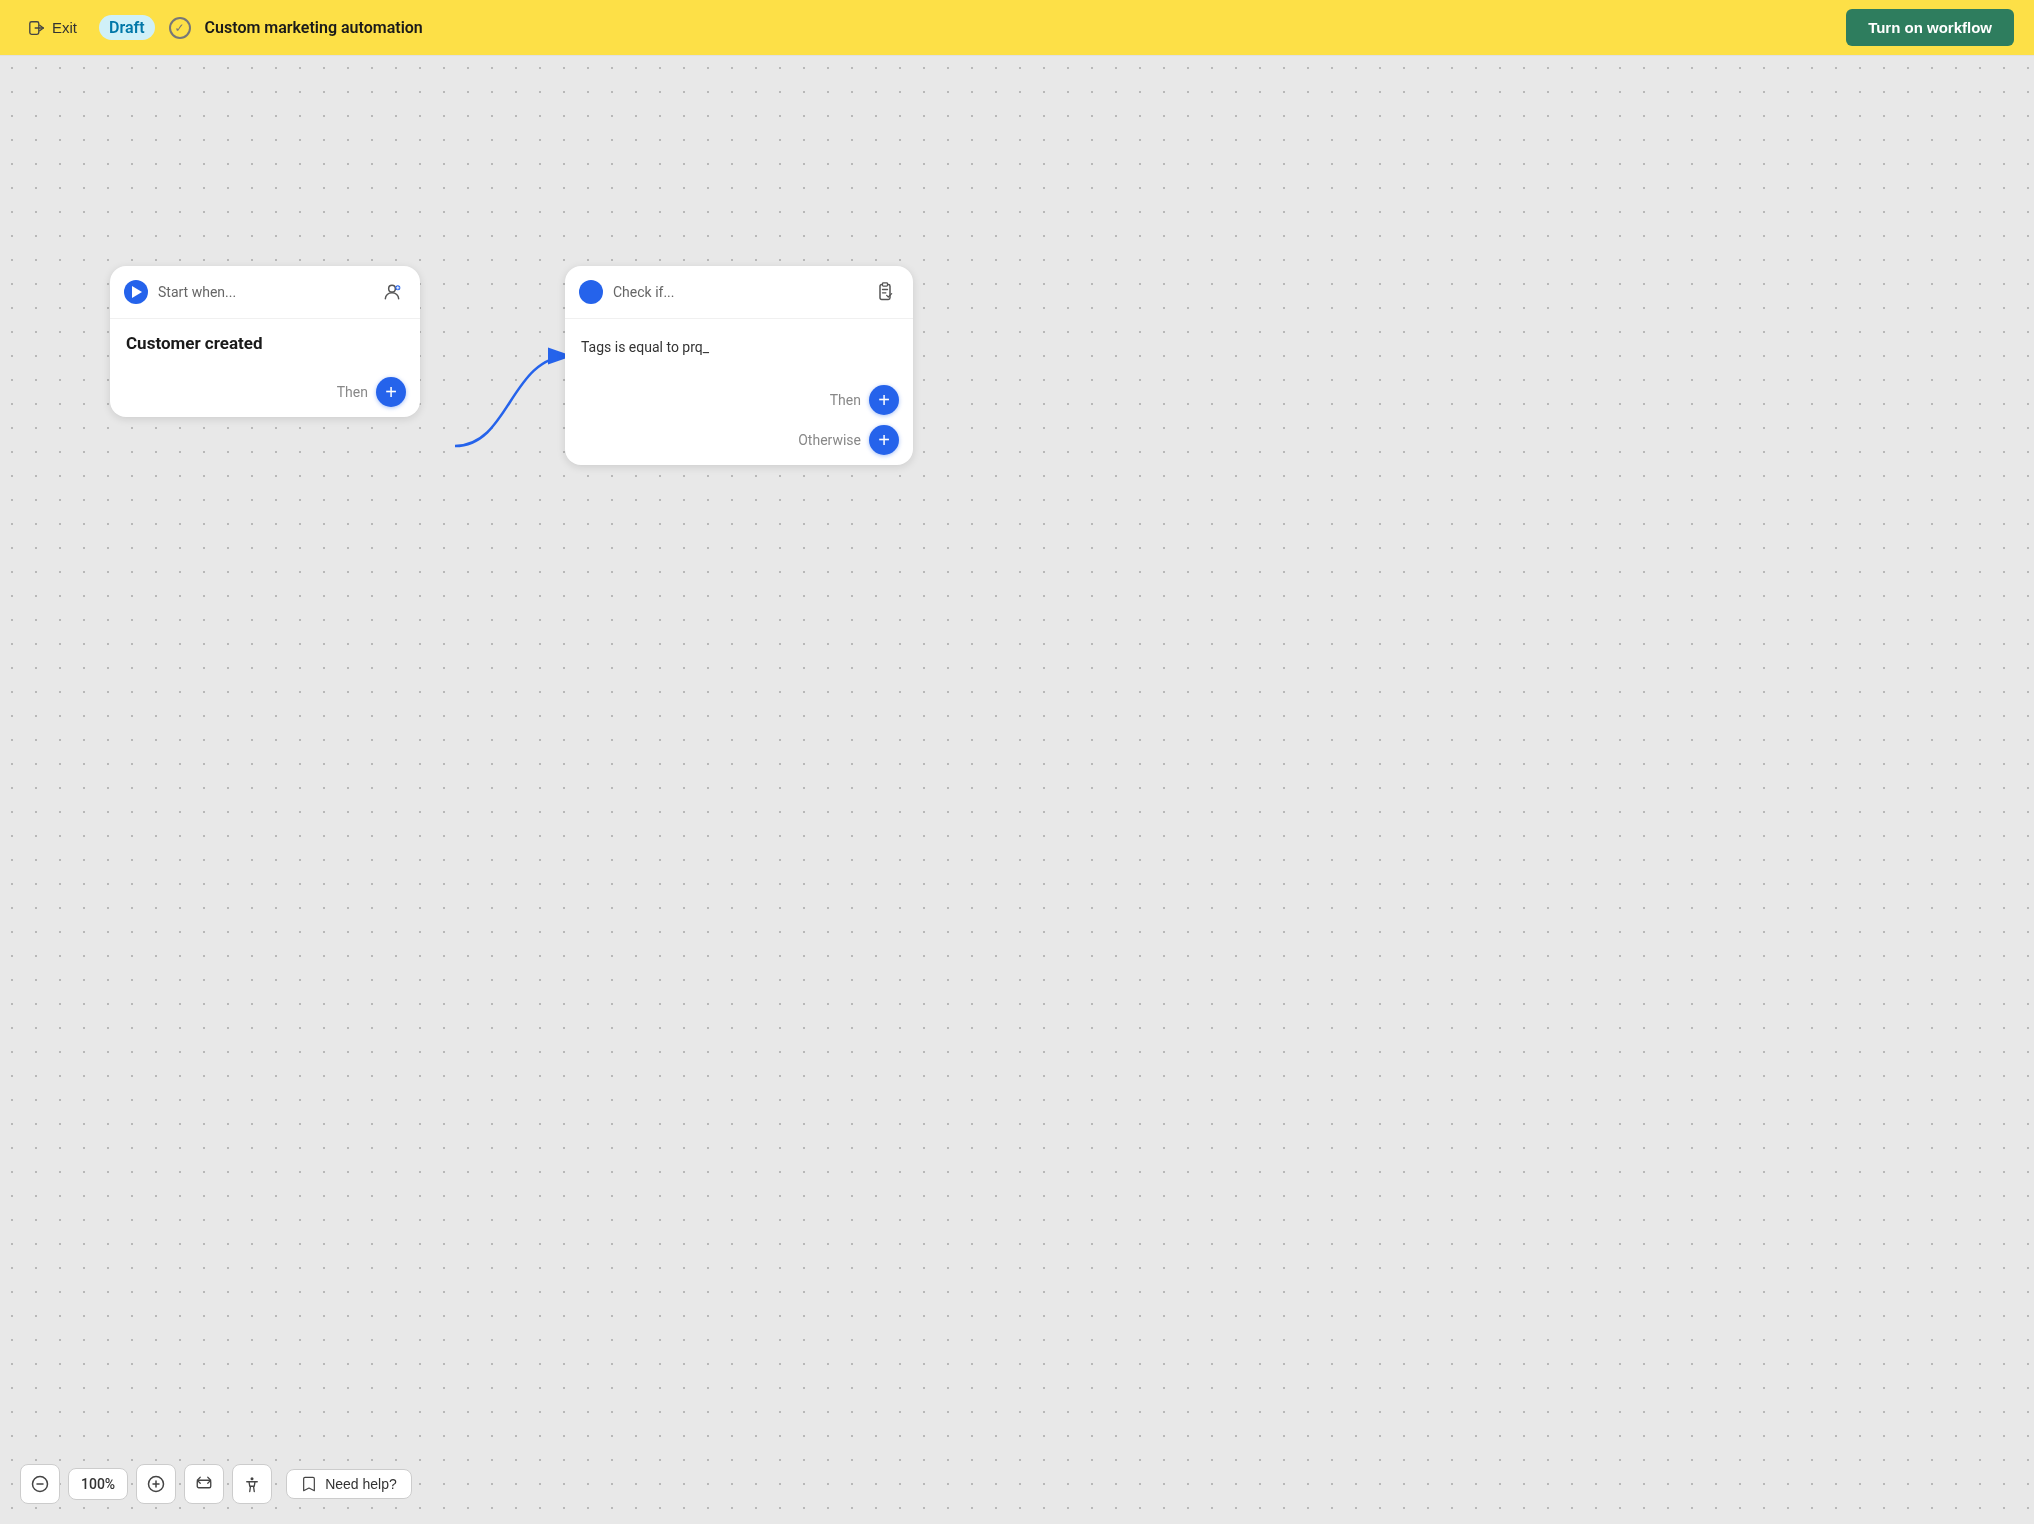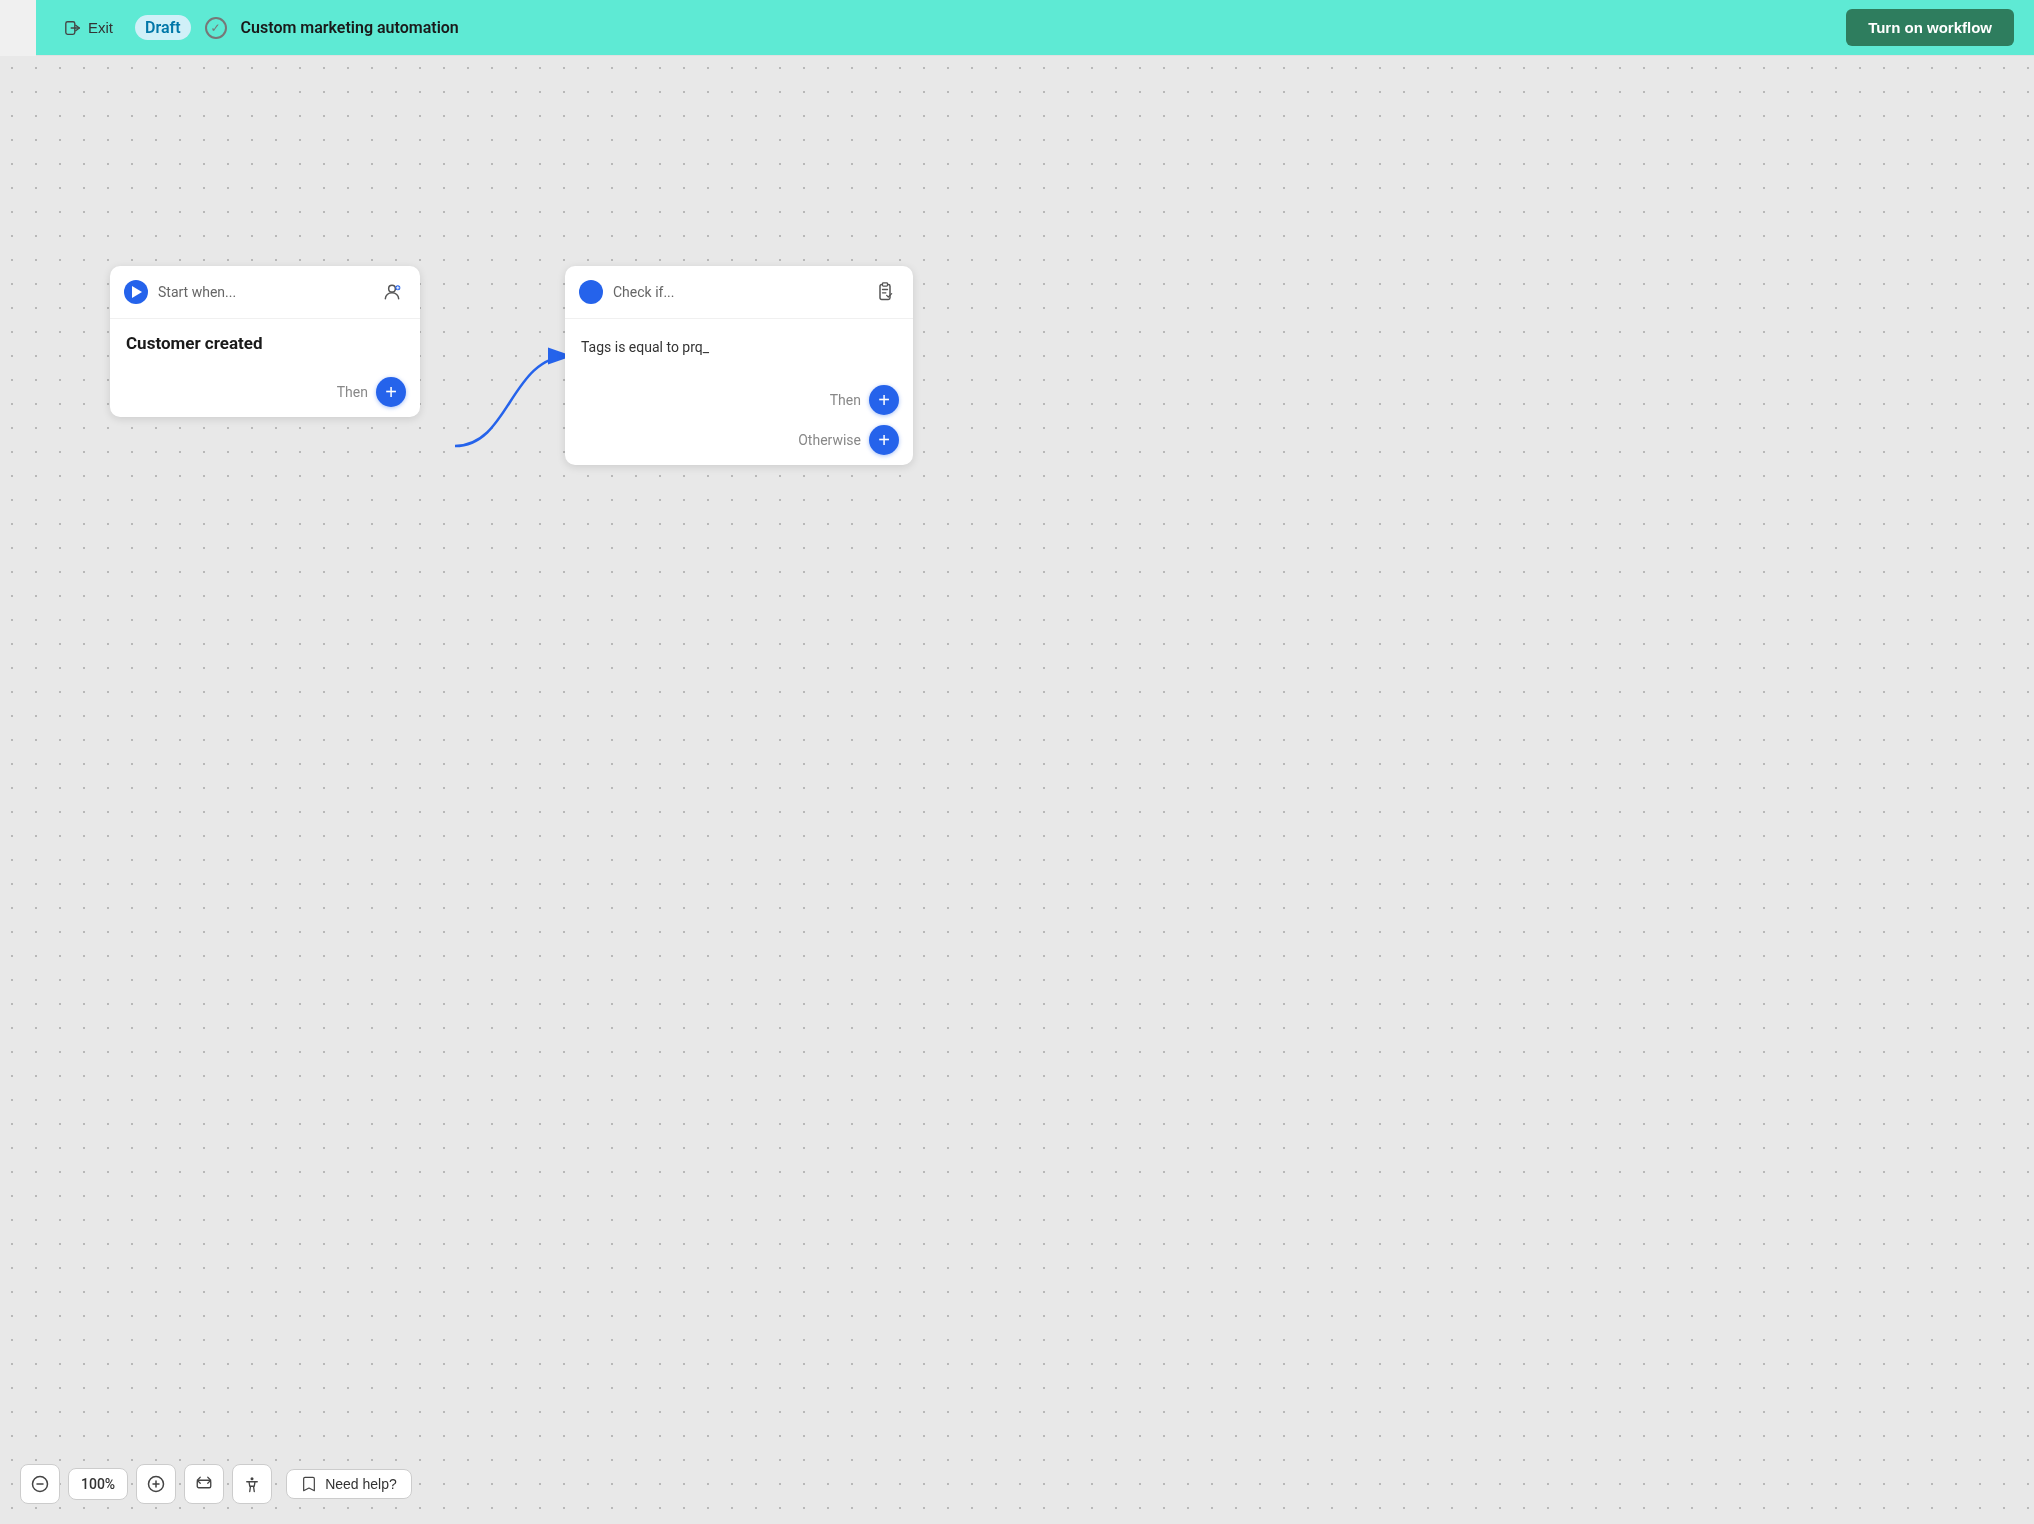--- a/index.html
+++ b/index.html
@@ -8,29 +8,28 @@
       font-family: -apple-system, BlinkMacSystemFont, 'Segoe UI', Roboto, sans-serif;
       background: #f0f0f0;
       height: 100vh;
       overflow: hidden;
       display: flex;
       flex-direction: column;
     }
 
     
     .header {
-      background: #5eead4;
+      background: #fde047;
       border-bottom: 1px solid #e0e0e0;
       display: flex;
       align-items: center;
       padding: 0 20px;
       height: 56px;
       flex-shrink: 0;
       z-index: 10;
-      margin-left: 36px;
     }
 
     .header-left {
       display: flex;
       align-items: center;
       gap: 14px;
     }
 
     .exit-btn {
       display: flex;
@@ -82,21 +81,21 @@
       position: relative;
       overflow: hidden;
       background-color: #e8e8e8;
       background-image: radial-gradient(circle, #b8b8b8 1px, transparent 1px);
       background-size: 24px 24px;
     }
 
     
     .node-card {
       background: #fff;
-      border-radius: 10px;
+      border-radius: 16px;
       box-shadow: 0 2px 8px rgba(0,0,0,0.12);
       width: 310px;
       position: relative;
     }
 
     .node-header {
       display: flex;
       align-items: center;
       padding: 12px 14px;
       border-bottom: 1px solid #f0f0f0;

